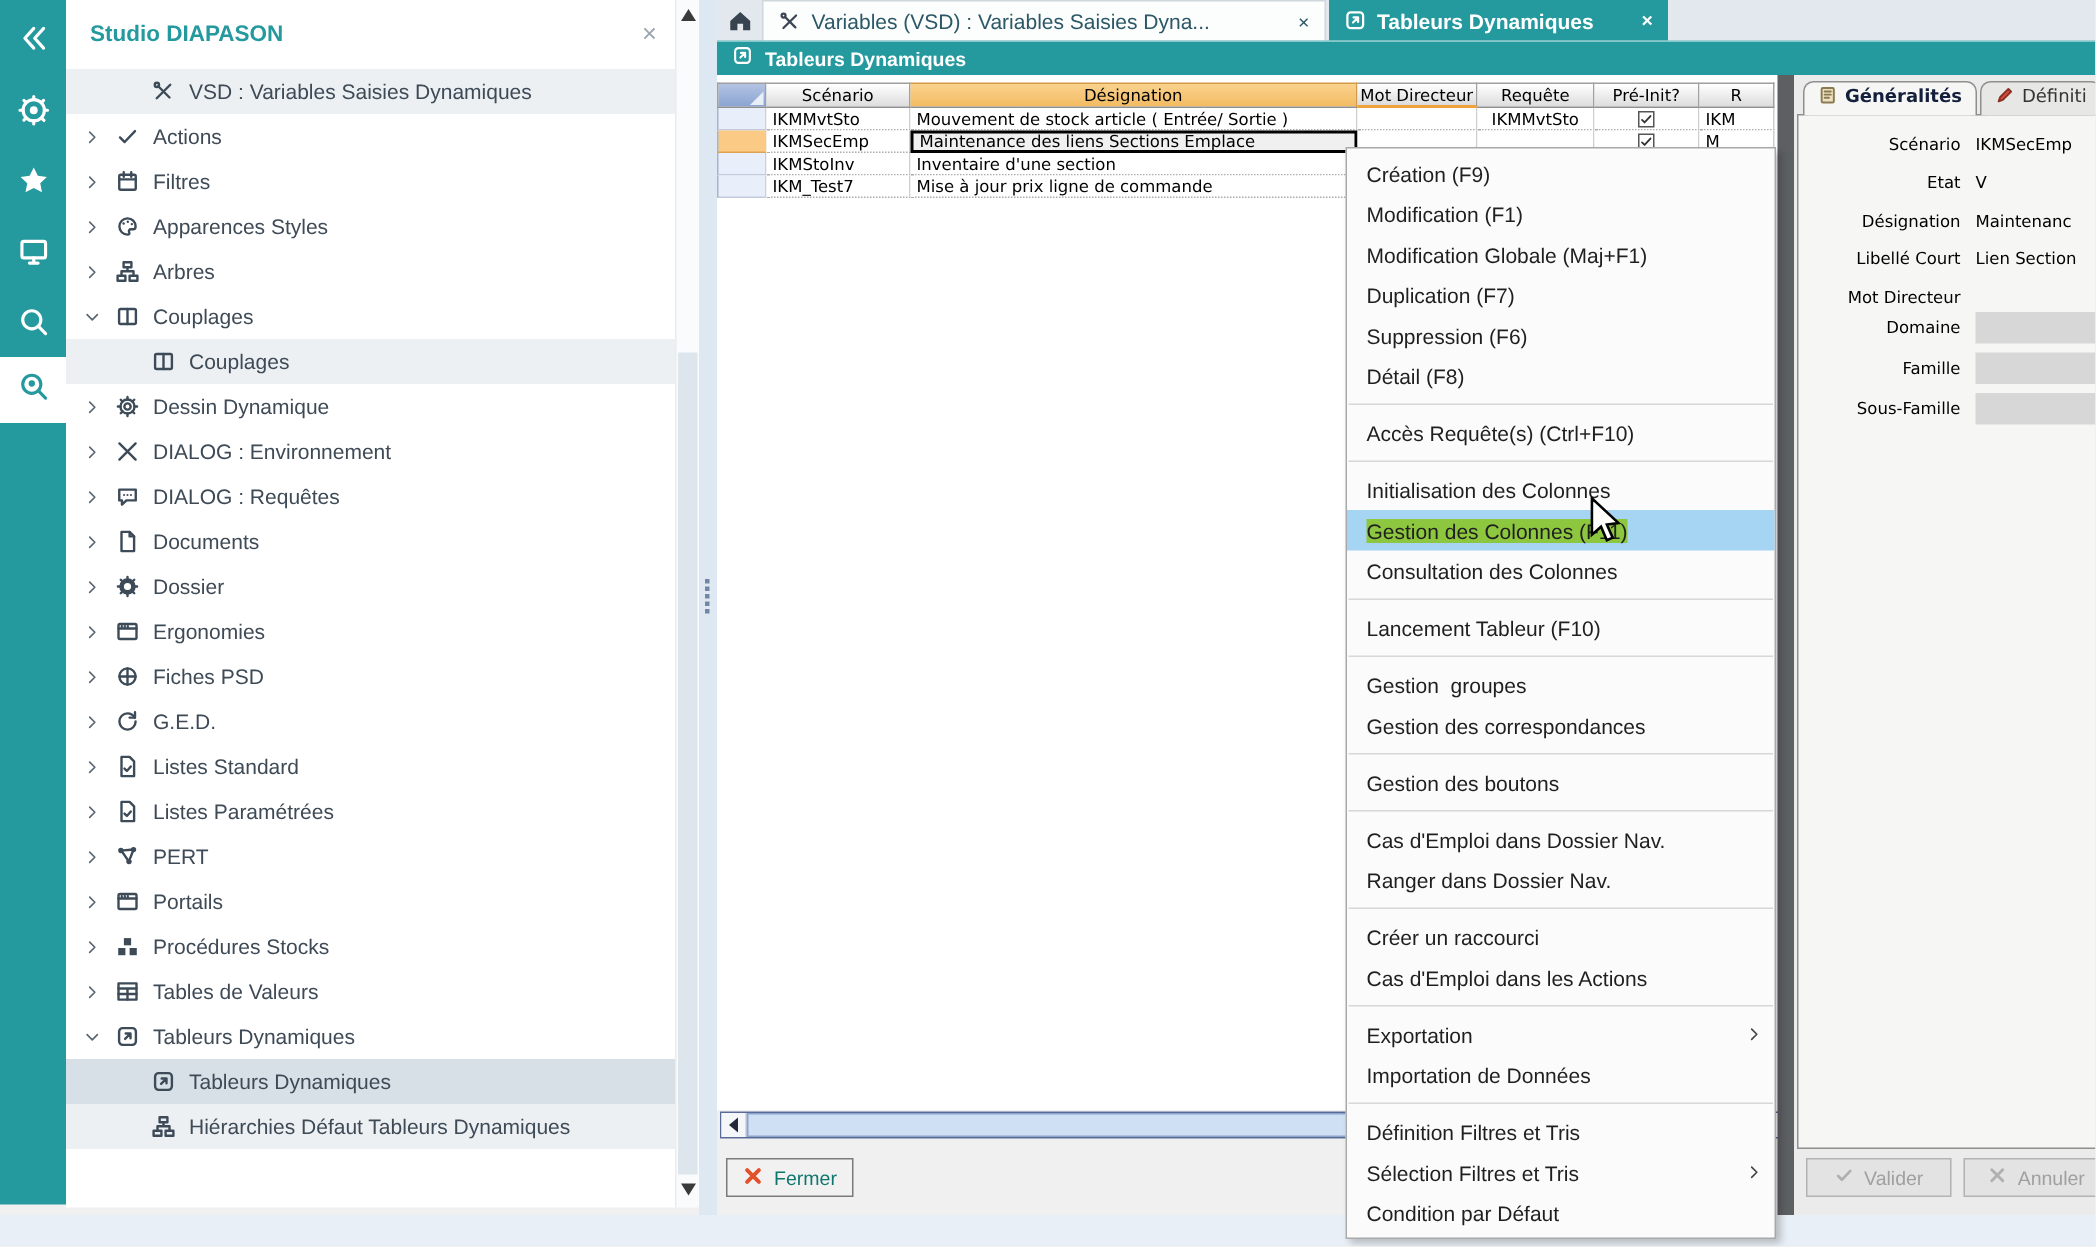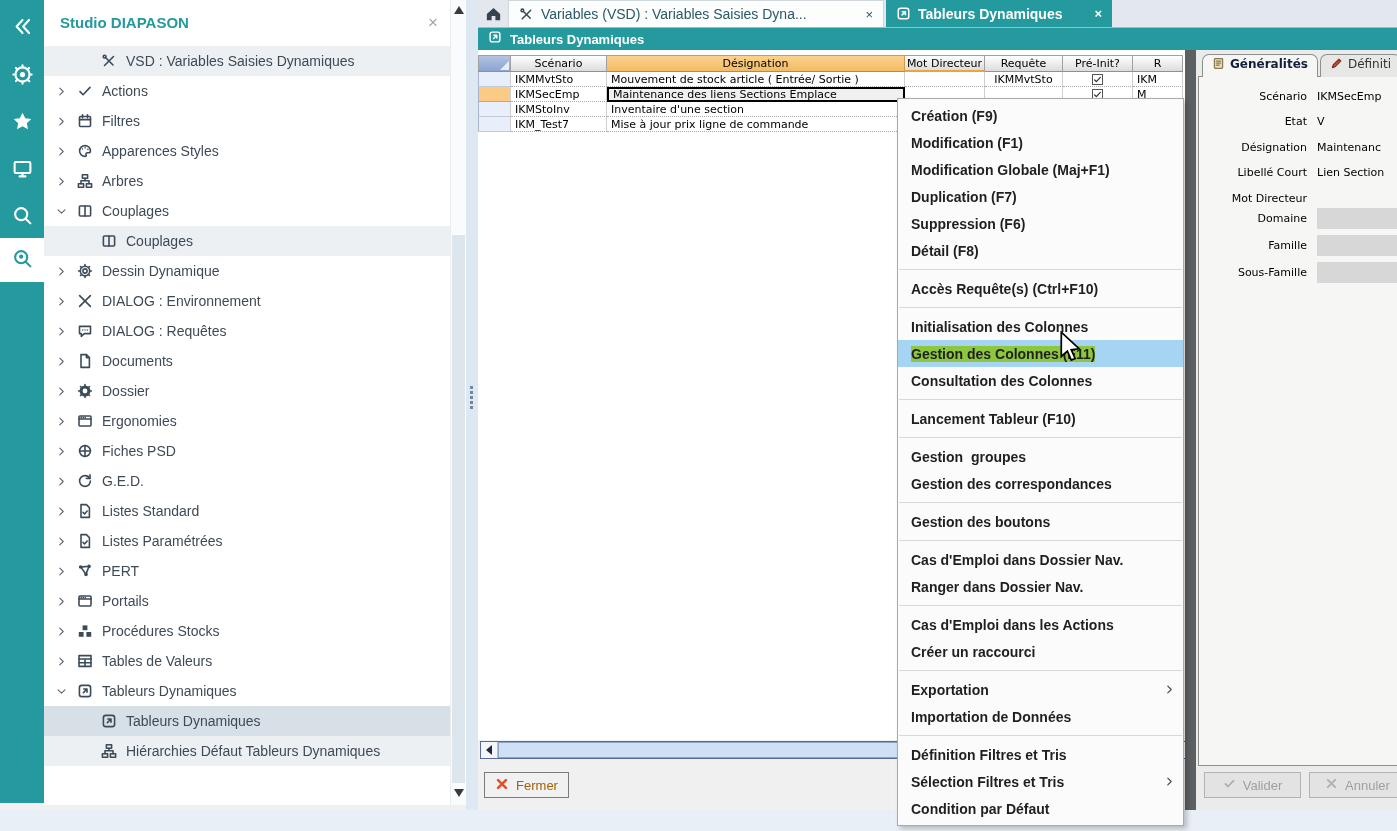--- a/index.html
+++ b/index.html
@@ -70,42 +70,42 @@
   .td.active-cell { border:2px solid #000; background:#f0f0f0; }
   .cbx { width:11px; height:11px; border:1px solid #555; background:#fff; margin:0 auto; display:flex; align-items:center; justify-content:center; }
 
   
   #hscroll { left:480px; top:741px; width:710px; height:18px; border:1px solid #5a6a96; background:#fff; display:flex; z-index:1; }
   #hscroll-left { width:17px; height:100%; background:#f4f6f9; border-right:1px solid #b7bfd6; display:flex; align-items:center; justify-content:center; cursor:pointer; }
   #hscroll-left:before { content:""; width:0; height:0; border-top:5px solid transparent; border-bottom:5px solid transparent; border-right:6px solid #222a3a; }
   #hscroll-thumb { width:657px; height:100%; background:#cfe0f4; border:1px solid #8ca3cc; cursor:pointer; }
 
   
-  #fermer-btn { left:484px; top:772px; width:85px; height:26px; background:#f1f1f1; border:1px solid #7a7a7a; display:flex; align-items:center; justify-content:center; gap:7px; font-size:13px; color:#a16207; cursor:pointer; z-index:1; }
+  #fermer-btn { left:484px; top:772px; width:85px; height:26px; background:#f1f1f1; border:1px solid #7a7a7a; display:flex; align-items:center; justify-content:center; gap:7px; font-size:13px; color:#0f766e; cursor:pointer; z-index:1; }
 
   
   #pane-divider { left:1185px; top:50px; width:11px; height:760px; background:#5d6063; z-index:1; }
 
   
   #right-panel { left:1196px; top:50px; width:201px; height:760px; background:#ebebeb; overflow:hidden; z-index:1; }
   #rp-tabs { position:absolute; left:6px; top:4px; display:flex; gap:2px; z-index:2; }
   .rp-tab { height:23px; display:flex; gap:5px; padding:2px 9px; font-family:"DejaVu Sans",sans-serif; font-size:12px; color:#333; background:#e7e7e6; border:1px solid #8f8f8f; border-bottom:none; border-radius:7px 7px 0 0; cursor:pointer; white-space:nowrap; }
   .rp-tab.active { background:#f6f6f5; font-weight:bold; color:#141f3c; }
   #rp-body { position:absolute; left:2px; top:26px; width:240px; height:690px; background:#f6f6f5; border:1px solid #8f8f8f; }
   .rp-row { position:absolute; left:0; height:20px; display:flex; align-items:center; width:100%; }
   .rp-label { width:108px; text-align:right; font-family:"DejaVu Sans",sans-serif; font-size:11px; color:#000; }
   .rp-value { margin-left:10px; font-family:"DejaVu Sans",sans-serif; font-size:11px; color:#000; white-space:nowrap; }
   .rp-input { position:absolute; left:118px; width:92px; height:21px; background:#d7d7d7; border:none; }
   .rp-btn { position:absolute; top:722px; height:26px; background:#e3e3e3; border:1px solid #b3b3b3; color:#a0a0a0; font-size:13px; display:flex; align-items:center; justify-content:center; gap:7px; cursor:pointer; }
   #btn-valider { left:8px; width:97px; }
   #btn-annuler { left:113px; width:97px; }
 
   
   #context-menu { left:897px; top:98px; width:287px; background:#fbfbfb; border:1px solid #a9a9a9; box-shadow:3px 3px 5px rgba(0,0,0,.22); padding:3px 0; z-index:20; }
-  .menu-item { height:27px; display:flex; align-items:center; padding:0 8px 0 13px; font-size:14px; color:#1f1f1f; cursor:pointer; white-space:pre;font-weight:bold; }
+  .menu-item { height:27px; display:flex; align-items:center; padding:0 8px 0 13px; font-size:14px; color:#1f1f1f; cursor:pointer; white-space:pre; }
   .menu-item.hl { background:#a6d4f3; }
   .menu-item.hl .menu-lbl { background:#8dc63f; }
   .menu-sep { border-top:1px solid #d8d8d8; margin:5px 1px; }
   .menu-arrow { margin-left:auto; display:flex; }
 
   
   #cursor { left:1058px; top:331px; z-index:30; pointer-events:none; }
 </style>
 </head>
 <body>
@@ -707,22 +707,22 @@
       <div class="menu-item"><span class="menu-lbl">Lancement Tableur (F10)</span></div>
       <div class="menu-sep"></div>
       <div class="menu-item"><span class="menu-lbl">Gestion  groupes</span></div>
       <div class="menu-item"><span class="menu-lbl">Gestion des correspondances</span></div>
       <div class="menu-sep"></div>
       <div class="menu-item"><span class="menu-lbl">Gestion des boutons</span></div>
       <div class="menu-sep"></div>
       <div class="menu-item"><span class="menu-lbl">Cas d'Emploi dans Dossier Nav.</span></div>
       <div class="menu-item"><span class="menu-lbl">Ranger dans Dossier Nav.</span></div>
       <div class="menu-sep"></div>
+      <div class="menu-item"><span class="menu-lbl">Créer un raccourci</span></div>
       <div class="menu-item"><span class="menu-lbl">Cas d'Emploi dans les Actions</span></div>
-      <div class="menu-item"><span class="menu-lbl">Créer un raccourci</span></div>
       <div class="menu-sep"></div>
       <div class="menu-item"><span class="menu-lbl">Exportation</span><span class="menu-arrow"><svg width="11" height="11" viewBox="0 0 16 16" fill="none" stroke="#444" stroke-width="1.6" stroke-linecap="round" stroke-linejoin="round">
             <path d="M5.5 3 10.5 8 5.5 13"></path>
           </svg></span></div>
       <div class="menu-item"><span class="menu-lbl">Importation de Données</span></div>
       <div class="menu-sep"></div>
       <div class="menu-item"><span class="menu-lbl">Définition Filtres et Tris</span></div>
       <div class="menu-item"><span class="menu-lbl">Sélection Filtres et Tris</span><span class="menu-arrow"><svg width="11" height="11" viewBox="0 0 16 16" fill="none" stroke="#444" stroke-width="1.6" stroke-linecap="round" stroke-linejoin="round">
             <path d="M5.5 3 10.5 8 5.5 13"></path>
           </svg></span></div>

